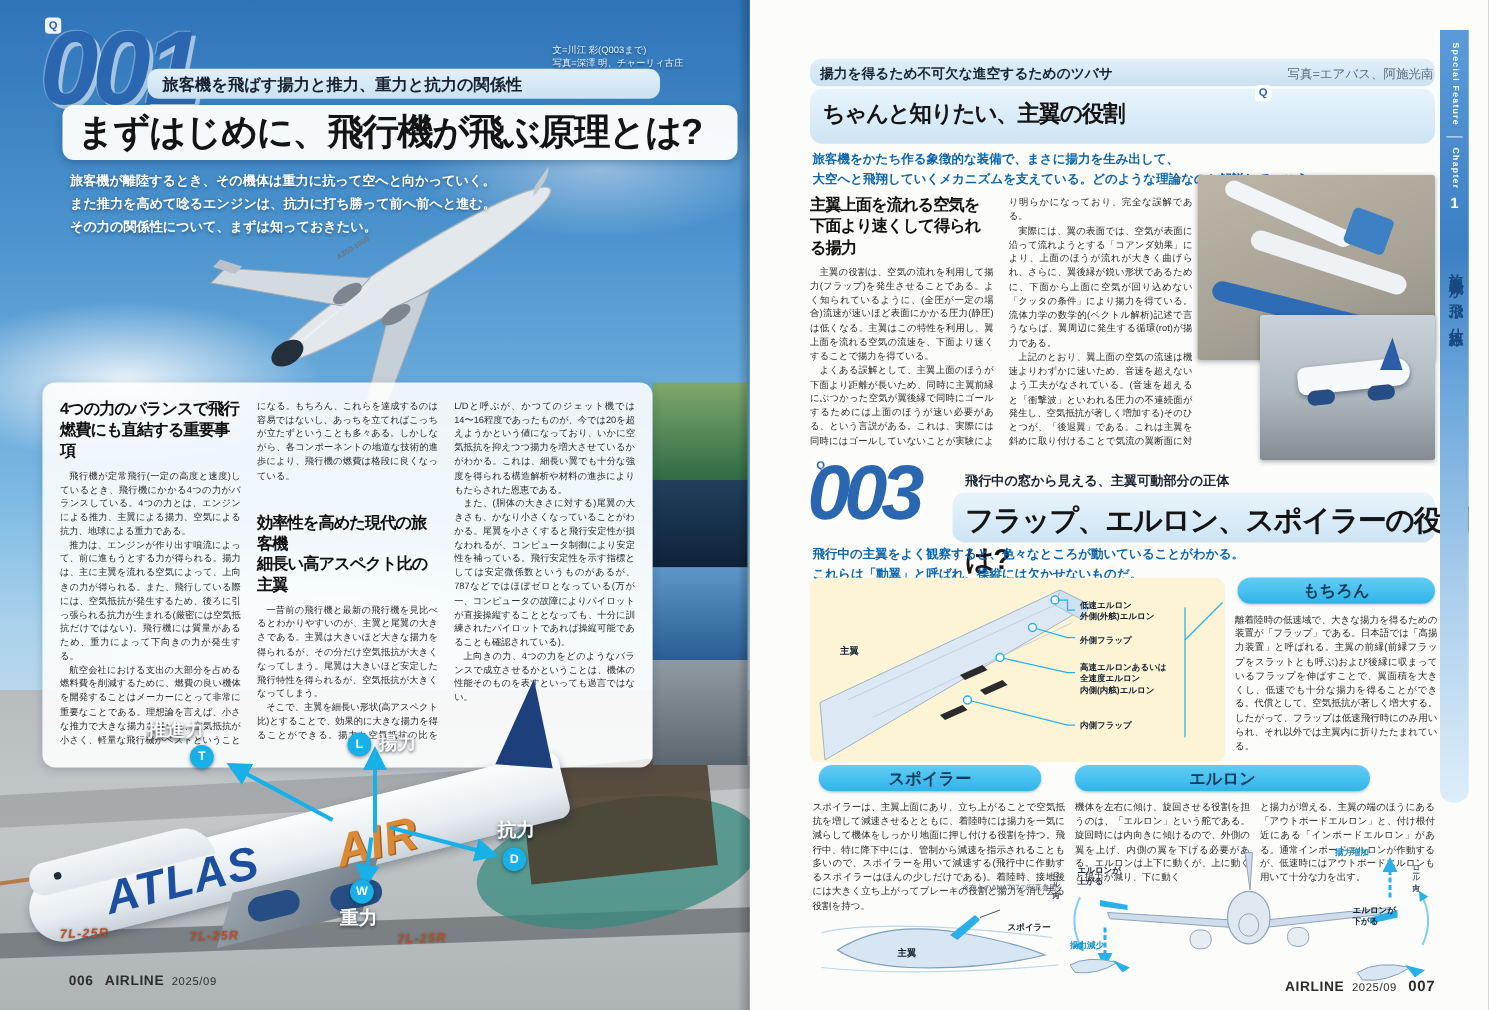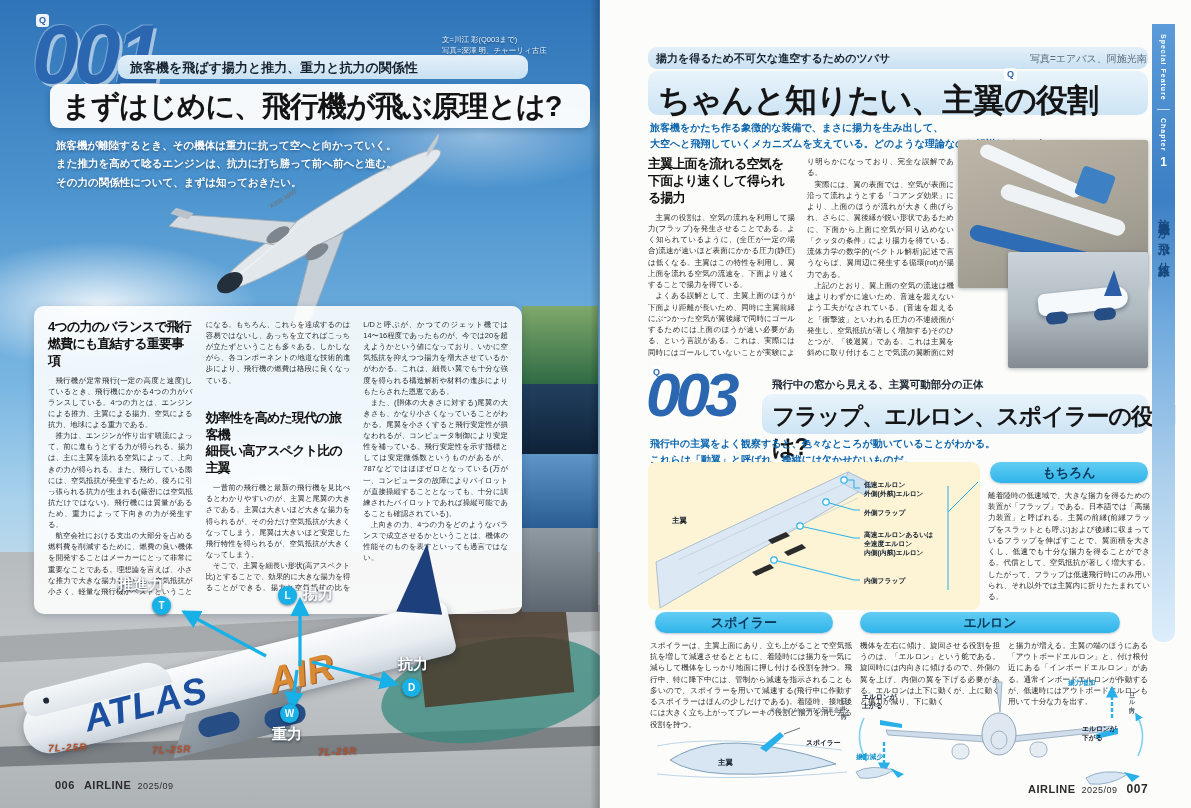--- a/index.html
+++ b/index.html
@@ -35,21 +35,21 @@
   .forcelabel{font-size:15px;font-weight:900;color:#fff;text-shadow:0 1px 3px rgba(0,20,40,.8);}
   .forcebadge{width:19px;height:19px;border-radius:50%;background:#17b0e7;color:#fff;font-size:10px;
               font-weight:900;text-align:center;line-height:19px;box-shadow:0 1px 3px rgba(0,20,40,.5);}
   .runway{font-size:10px;font-weight:900;font-style:italic;color:#b5512f;letter-spacing:1px;
           text-shadow:0 0 2px rgba(40,20,10,.5);}
   .footer{font-size:9px;color:#2c2c2c;letter-spacing:.5px;}
   .footer b{font-size:11px;}
   
   .rpage{left:600px;top:0;width:591px;height:808px;background:#fcfcfa;}
   .leadR{font-size:10px;font-weight:800;color:#0d66ae;line-height:1.55;}
-  .titleR{font-size:32px;font-weight:900;color:#151515;letter-spacing:-1px;}
+  .titleR{font-size:18px;font-weight:900;color:#151515;letter-spacing:-1px;}
   .kickR{font-size:11px;font-weight:800;color:#1a2430;}
   .creditR{font-size:10px;color:#5a6b7a;}
   .bandR{background:linear-gradient(180deg,#e9f4fb,#cde4f4);border-radius:10px;}
   .tab{background:linear-gradient(180deg,#63cdf4,#2fb4e9);border-radius:13px;color:#0a3a5c;
        font-weight:900;font-size:13px;text-align:center;line-height:21px;height:21px;
        box-shadow:0 1px 2px rgba(0,40,70,.25);}
   .smallp{font-size:7.6px;line-height:1.48;text-align:justify;color:#26282a;margin:0;}
   .dlabel{font-size:6.8px;font-weight:700;color:#13202e;line-height:1.35;}
   .cyan{color:#1791c9;}
   .vstrip{writing-mode:vertical-rl;}
@@ -255,21 +255,21 @@
   <svg class="abs" style="left:652px;top:716px;width:200px;height:72px;" viewBox="0 0 200 72">
     <path d="M5,30 Q60,18 190,34" stroke="#bcd6ea" fill="none" stroke-width="1"></path>
     <path d="M5,58 Q80,66 195,56" stroke="#bcd6ea" fill="none" stroke-width="1"></path>
     <path d="M18,44 Q55,20 115,30 Q160,38 184,48 Q135,60 75,58 Q35,56 18,44 Z" fill="#d7e6f2" stroke="#7fa0bb" stroke-width="1"></path>
     <polygon points="108,32 128,16 132,20 114,36" fill="#29b0e8"></polygon>
     <line x1="132" y1="18" x2="148" y2="12" stroke="#44505c" stroke-width=".8"></line>
   </svg>
   <div class="abs dlabel" style="left:718px;top:758px;font-size:7.5px;">主翼</div>
   <div class="abs dlabel" style="left:806px;top:738px;">スポイラー</div>
 
-  <div class="abs tab" style="left:860px;top:612px;width:260px;">エルロン</div>
+  <div class="abs tab" style="left:860px;top:612px;width:236px;">エルロン</div>
   <div class="abs" style="left:860px;top:640px;width:140px;height:70px;">
     <p class="smallp">機体を左右に傾け、旋回させる役割を担うのは、「エルロン」という舵である。旋回時には内向きに傾けるので、外側の翼を上げ、内側の翼を下げる必要がある。エルロンは上下に動くが、上に動くと揚力が減り、下に動く</p>
   </div>
   <div class="abs" style="left:1008px;top:640px;width:140px;height:70px;">
     <p class="smallp">と揚力が増える。主翼の端のほうにある「アウトボードエルロン」と、付け根付近にある「インボードエルロン」がある。通常インボードエルロンが作動するが、低速時にはアウトボードエルロンも用いて十分な力を出す。</p>
   </div>
 
   <svg class="abs" style="left:850px;top:668px;width:300px;height:124px;" viewBox="0 0 300 124">
     <defs>
         <marker id="ah2" markerWidth="7" markerHeight="7" refX="4" refY="2.5" orient="auto">

